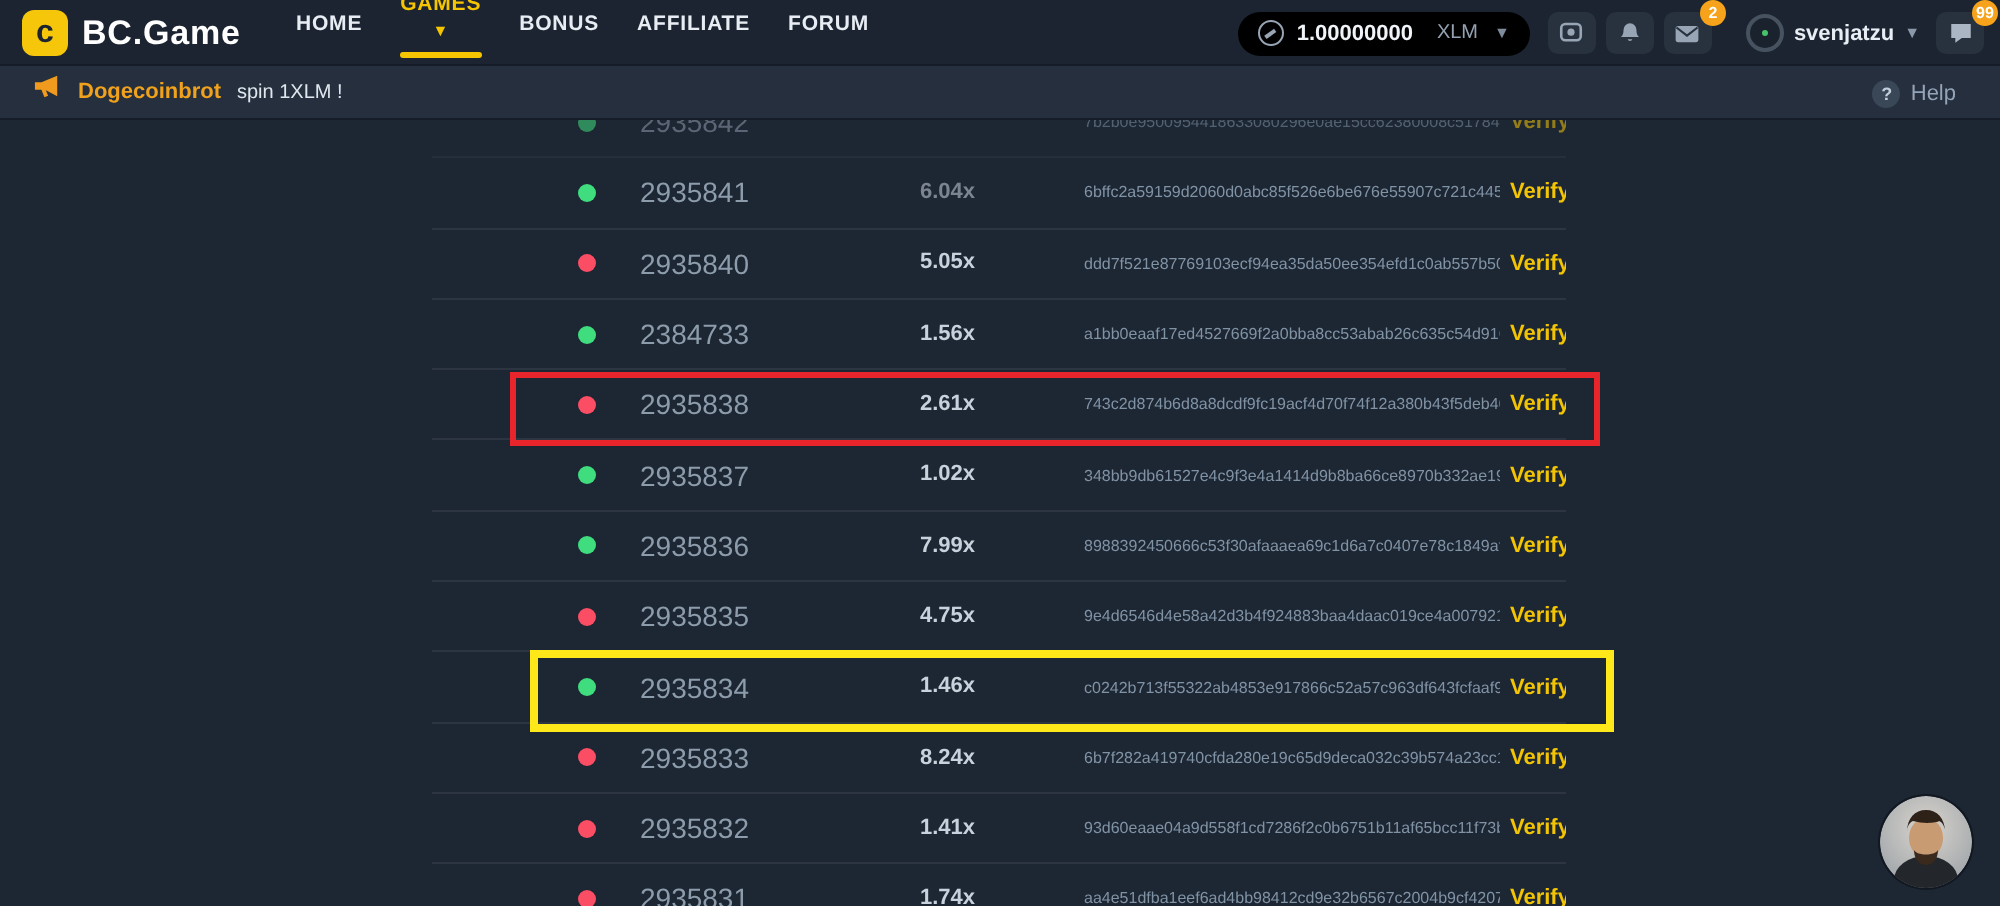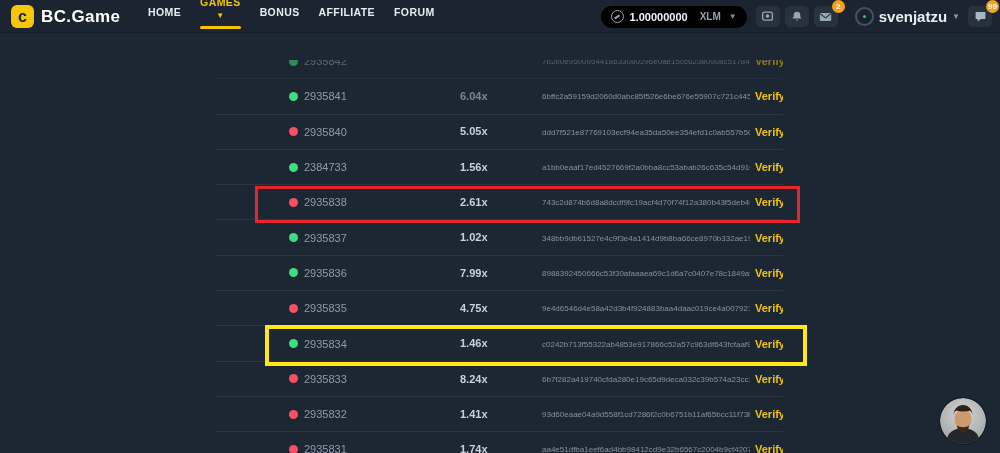--- a/index.html
+++ b/index.html
@@ -26,36 +26,36 @@
     height:3px; background:#f5c502; border-radius:2px; }
 
   .hdr-right { position:absolute; right:0; top:0; height:33px; display:flex; align-items:center; }
 
   .balance-pill { display:flex; align-items:center; height:22px; background:#000000;
     border-radius:12px; padding:0 10px; gap:6px; margin-right:9px; }
   .coin-ic { width:13px; height:13px; border:1.5px solid #97a5b4; border-radius:50%; position:relative; }
   .coin-ic::after { content:""; position:absolute; left:2px; top:5px; width:6px; height:1.5px;
     background:#97a5b4; transform:rotate(-35deg); }
   .balance-amt { color:#f0f4f8; font-size:11px; font-weight:bold; }
-  .balance-cur { color:#93a1b1; font-size:10px; font-weight:bold; margin-left:6px; }
+  .balance-cur { color:#93a1b1; font-size:10px; font-weight:normal; margin-left:6px; }
   .balance-caret { color:#7d8b9b; font-size:8px; margin-left:2px; }
 
   .icon-btn { position:relative; width:24px; height:21px; background:#28323f; border-radius:5px;
     display:flex; align-items:center; justify-content:center; margin-right:5px; cursor:pointer; }
   .icon-btn svg { display:block; }
   .badge { position:absolute; top:-6px; right:-7px; min-width:13px; height:13px; padding:0 2px;
     background:#f7a21b; border-radius:8px; color:#ffffff; font-size:8px; font-weight:bold;
     display:flex; align-items:center; justify-content:center; z-index:5; }
 
   .user-wrap { display:flex; align-items:center; gap:5px; margin:0 8px 0 12px; cursor:pointer; }
   .user-avatar { width:19px; height:19px; border-radius:50%; background:#1a222d;
     border:2px solid #46525f; position:relative; }
   .user-avatar::after { content:""; position:absolute; left:6px; top:6px; width:3px; height:3px;
     background:#46c26a; border-radius:50%; }
-  .user-name { color:#e9eef4; font-size:15px; font-weight:bold; }
+  .user-name { color:#e9eef4; font-size:11px; font-weight:bold; }
   .user-caret { color:#8a98a8; font-size:8px; }
 
   .chat-btn { margin-right:8px; }
 
   
   .annbar { position:absolute; left:0; top:33px; width:1000px; height:27px;
     background:#252f3d; border-bottom:1px solid #161d28; z-index:25;
     display:flex; align-items:center; }
   .ann-left { display:flex; align-items:center; gap:8px; margin-left:16px; }
   .ann-title { color:#f0a21c; font-size:11px; font-weight:bold; }
@@ -68,22 +68,22 @@
 
   
   .table-clip { position:absolute; left:216px; top:60px; width:567px; height:393px;
     overflow:hidden; z-index:5; }
   .table-inner { margin-top:-16px; }
   .row { position:relative; height:35.3px; border-bottom:1px solid rgba(255,255,255,0.07); }
   .row:first-child { opacity:.55; }
   .dot { position:absolute; left:73px; top:50%; margin-top:-4.5px; width:9px; height:9px; border-radius:50%; }
   .dot.win  { background:#3fdd7e; }
   .dot.lose { background:#fb4d64; }
-  .cell-id { position:absolute; left:88px; top:50%; transform:translateY(-50%);
-    color:#8d9cab; font-size:11px; }
+  .cell-id { position:absolute; left:104px; top:50%; transform:translateY(-50%);
+    color:#8d9cab; font-size:14px; }
   .cell-mult { position:absolute; left:244px; top:50%; transform:translateY(-50%);
     color:#c8d2dc; font-size:11px; font-weight:bold;margin-top:35px; }
   .cell-hash { position:absolute; left:326px; top:50%; transform:translateY(-50%);
     width:208px; overflow:hidden; white-space:nowrap;
     color:#8093a5; font-size:8px; }
   .cell-verify { position:absolute; left:539px; top:50%; transform:translateY(-50%);
     color:#f2c403; font-size:11px; font-weight:bold; cursor:pointer; }
 
   
   .hl-red { position:absolute; left:255px; top:186px; width:545px; height:37px;
@@ -169,20 +169,35 @@
         <span>
           <svg width="13" height="13" viewBox="0 0 16 16">
               <path d="M2 2.5h12v8.5H8.5L4.5 14v-3H2z" fill="#aab6c4"></path>
             </svg>
         </span>
         <span class="badge">99</span>
       </div>
     </div>
   </div>
 
+  <div class="annbar">
+    <div class="ann-left">
+      <span>
+        <svg width="15" height="13" viewBox="0 0 16 14">
+            <path d="M13.5 1 5 4.5H1.5v4H5l1.6 4 2-.8-1.2-3L13.5 12z" fill="#f09b1d"></path>
+          </svg>
+      </span>
+      <span class="ann-title">Dogecoinbrot</span>
+      <span class="ann-sub">spin 1XLM !</span>
+    </div>
+    <div class="help-wrap">
+      <span class="help-q">?</span>
+      <span class="help-label">Help</span>
+    </div>
+  </div>
 
   <div class="table-clip">
     <div class="table-inner" id="rows-host">
     <div class="row">
       <span class="dot win"></span>
       <span class="cell-id">2935842</span>
       <span class="cell-mult">6.04x</span>
       <span class="cell-hash">7b2b0e9500954418633080296e0ae15cc62380008c5178439</span>
       <span class="cell-verify">Verify</span>
     </div>

